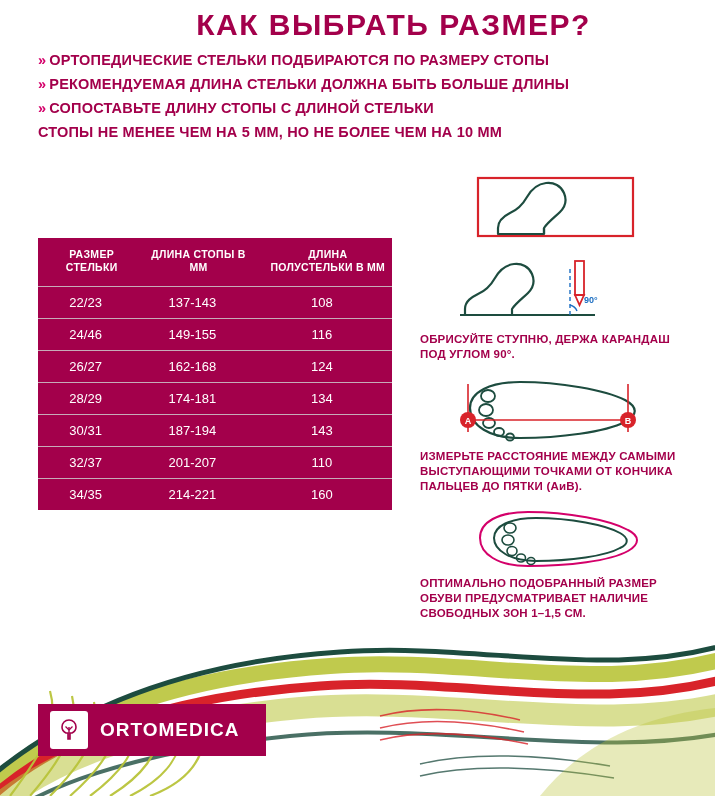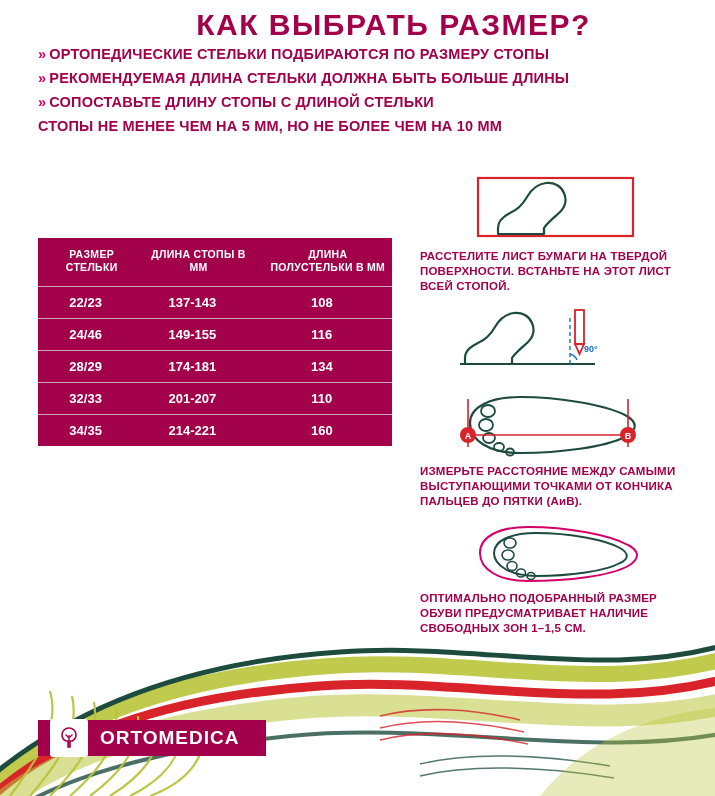--- a/index.html
+++ b/index.html
@@ -31,21 +31,21 @@
     text-align: center;
     font-size: 30px;
     font-weight: bold;
     letter-spacing: 1.5px;
     color: #a3004b;
     padding-left: 36px;
   }
   .bullets {
     position: absolute;
     left: 38px;
-    top: 44px;
+    top: 50px;
     width: 650px;
   }
   .bullet {
     font-size: 14.5px;
     font-weight: bold;
     color: #a3004b;
     letter-spacing: 0.2px;
     line-height: 20px;
     margin-bottom: 4px;
   }
@@ -69,21 +69,21 @@
     font-size: 10.5px;
     font-weight: bold;
     padding: 10px 4px 12px 16px;
     line-height: 13px;
     text-align: center;
     letter-spacing: 0.3px;
   }
   .table td {
     color: #ffffff;
     font-size: 13px;
-    font-weight: bold;
+    font-weight: normal;
     text-align: center;
     padding: 8px 4px;
     border-top: 1px solid #c7abb8;
   }
   .table td.c0 { width: 92px; }
   .table td.c1 { width: 122px; }
   .table td.c2 { width: 140px; }
 
   
   .steps {
@@ -115,21 +115,21 @@
     height: 200px;
     overflow: hidden;
   }
 
   
   .logo {
     position: absolute;
     left: 38px;
     bottom: 40px;
     width: 228px;
-    height: 36px;
+    height: 52px;
     background: #a3004b;
     display: flex;
     align-items: center;
     padding-left: 12px;
     box-sizing: border-box;
   }
   .logo-mark {
     width: 38px;
     height: 38px;
     background: #ffffff;
@@ -182,58 +182,68 @@
         <td class="c0">22/23</td>
         <td class="c1">137-143</td>
         <td class="c2">108</td>
       </tr>
       <tr>
         <td class="c0">24/46</td>
         <td class="c1">149-155</td>
         <td class="c2">116</td>
       </tr>
       <tr>
+        <td class="c0">26/27</td>
+        <td class="c1">162-168</td>
+        <td class="c2">124</td>
+      </tr>
+      <tr>
         <td class="c0">28/29</td>
         <td class="c1">174-181</td>
         <td class="c2">134</td>
       </tr>
       <tr>
-        <td class="c0">32/33</td>
+        <td class="c0">30/31</td>
+        <td class="c1">187-194</td>
+        <td class="c2">143</td>
+      </tr>
+      <tr>
+        <td class="c0">32/37</td>
         <td class="c1">201-207</td>
         <td class="c2">110</td>
       </tr>
       <tr>
         <td class="c0">34/35</td>
         <td class="c1">214-221</td>
         <td class="c2">160</td>
       </tr>
     </tbody>
   </table>
 
   <div class="steps">
 
     <div class="step">
       <svg class="step-art" viewBox="0 0 270 75">
         <rect x="58" y="8" width="155" height="58" fill="none" stroke="#d8232a" stroke-width="2.2"></rect>
         <path d="M78 64 L78 58 C78 50 84 46 90 43 C97 40 103 34 107 27 C111 20 117 14 126 13 C134 12 141 16 144 23 C147 30 145 37 140 42 C135 47 128 52 124 58 L124 64 Z" fill="none" stroke="#1d4c3f" stroke-width="2.2" stroke-linejoin="round"></path>
         <path d="M124 64 L124 58" stroke="#1d4c3f" stroke-width="2.2"></path>
       </svg>
-      <div class="step-text">РАССТЕЛИТЕ ЛИСТ БУМАГИ НА ТВЕРДОЙ ПОВЕРХНОСТИ. ВСТАНЬТЕ НА ЭТОТ ЛИСТ ВСЕЙ СТОПОЙ.</div>
     </div>
 
     <div class="step">
       <svg class="step-art" viewBox="0 0 270 75">
         <path d="M45 62 L45 56 C45 48 52 44 58 41 C65 38 71 32 75 25 C79 18 85 12 94 11 C102 10 109 14 112 21 C115 28 113 35 108 40 C103 45 96 50 92 56 L92 62 Z" fill="none" stroke="#1d4c3f" stroke-width="2.2" stroke-linejoin="round"></path>
         <line x1="40" y1="62" x2="175" y2="62" stroke="#1d4c3f" stroke-width="2"></line>
         <line x1="150" y1="62" x2="150" y2="14" stroke="#1b6ec2" stroke-width="1.4" stroke-dasharray="4,3"></line>
         <rect x="155" y="8" width="9" height="34" fill="none" stroke="#d8232a" stroke-width="1.8"></rect>
         <path d="M155 42 L159.5 52 L164 42 Z" fill="none" stroke="#d8232a" stroke-width="1.8"></path>
         <path d="M150 52 A10 10 0 0 1 157 58" fill="none" stroke="#1b6ec2" stroke-width="1.4"></path>
         <text x="164" y="50" font-family="Liberation Sans, sans-serif" font-size="9" font-weight="bold" fill="#1b6ec2">90°</text>
       </svg>
+      <div class="step-text">ОБРИСУЙТЕ СТУПНЮ, ДЕРЖА КАРАНДАШ ПОД УГЛОМ 90°.</div>
     </div>
 
     <div class="step">
       <svg class="step-art" viewBox="0 0 270 75">
         <path d="M50 38 C50 22 70 12 100 12 C140 12 185 20 205 30 C218 37 218 45 205 52 C185 62 140 68 100 68 C70 68 50 56 50 38 Z" fill="none" stroke="#1d4c3f" stroke-width="2.2"></path>
         <ellipse cx="68" cy="26" rx="7" ry="6" fill="none" stroke="#1d4c3f" stroke-width="1.8"></ellipse>
         <ellipse cx="66" cy="40" rx="7" ry="6" fill="none" stroke="#1d4c3f" stroke-width="1.8"></ellipse>
         <ellipse cx="69" cy="53" rx="6" ry="5" fill="none" stroke="#1d4c3f" stroke-width="1.8"></ellipse>
         <ellipse cx="79" cy="62" rx="5" ry="4" fill="none" stroke="#1d4c3f" stroke-width="1.8"></ellipse>
         <ellipse cx="90" cy="67" rx="4" ry="3.5" fill="none" stroke="#1d4c3f" stroke-width="1.8"></ellipse>

